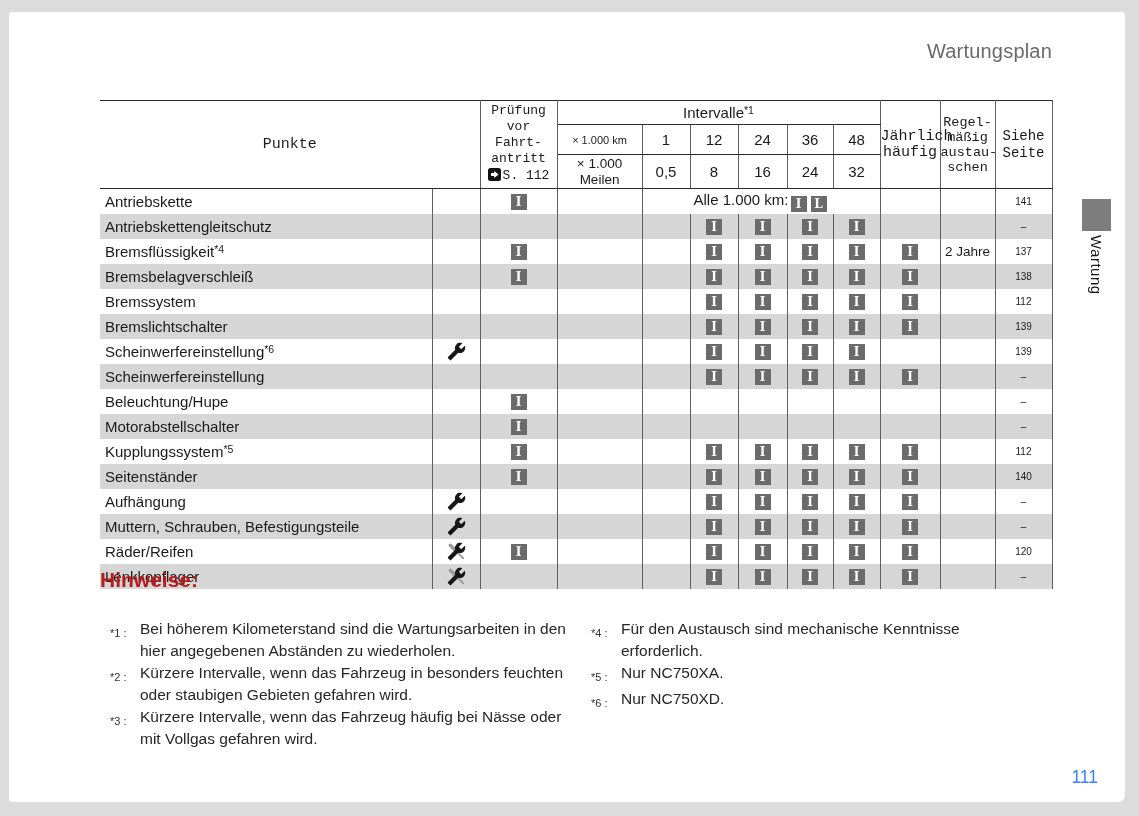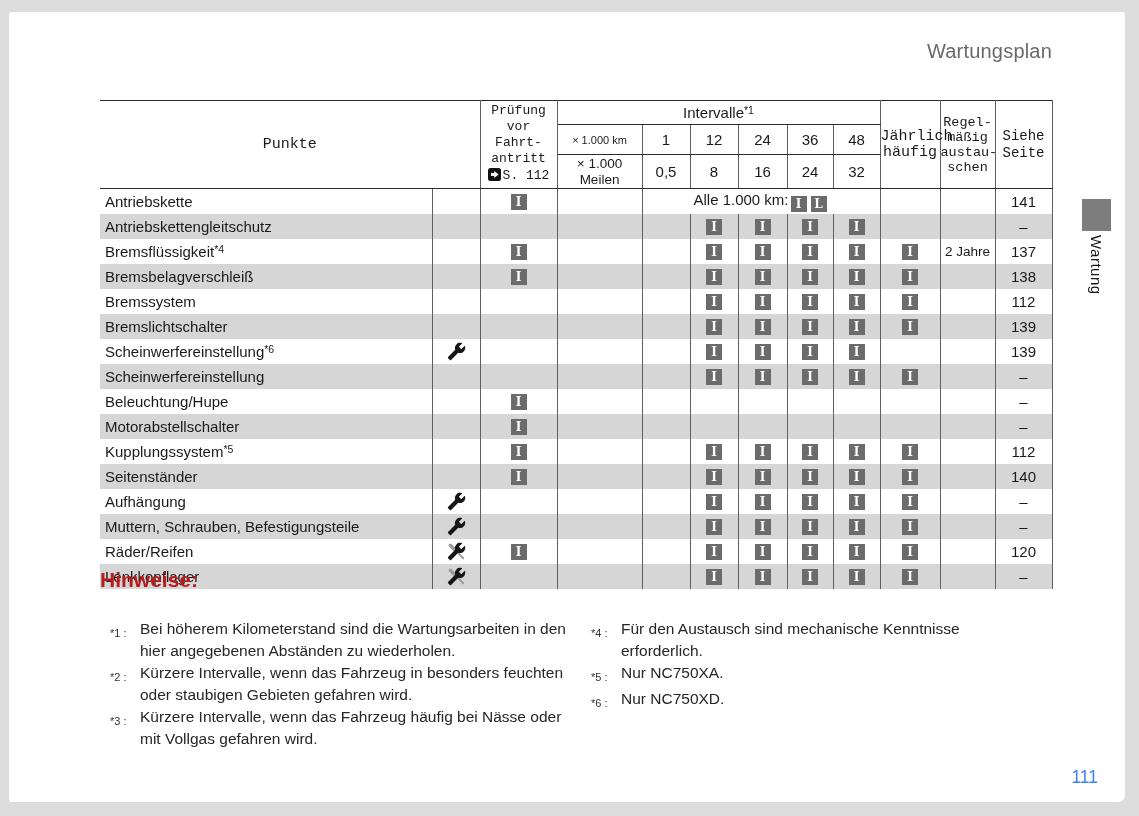--- a/index.html
+++ b/index.html
@@ -41,21 +41,21 @@
   th.c-replaceh{font-size:13.5px;line-height:15px;}
   th.c-seite{font-size:14px;line-height:17px;}
   .refline{margin-top:1px;white-space:nowrap;}
   .refico{display:inline-block;vertical-align:-2px;margin-right:2px;}
   sup.note-ref{font-size:10.5px;vertical-align:4px;letter-spacing:0;}
   tbody td{height:25px;font-size:15px;}
   tbody tr.stripe{background:var(--stripe);}
   td.c-label{text-align:left;padding-left:5px;white-space:nowrap;overflow:hidden;}
   td.c-special{font-size:15px;}
   td.c-replace-val{font-size:13.5px;}
-  td.c-page-val{font-size:15px;margin-left:41px;}
+  td.c-page-val{font-size:10px;margin-left:41px;}
   .mk{
     display:inline-block;width:16px;height:16px;line-height:16px;
     background:var(--mkbox);color:#fff;text-align:center;
     font-family:"DejaVu Serif", serif;font-weight:bold;font-size:12px;
     vertical-align:middle;
   }
   td.c-special .mk{margin:0 2px;vertical-align:-3px;}
   .toolico svg{vertical-align:middle;}
   
   .side-tab{position:absolute;left:1073px;top:187px;width:29px;height:32px;background:var(--tab);}

